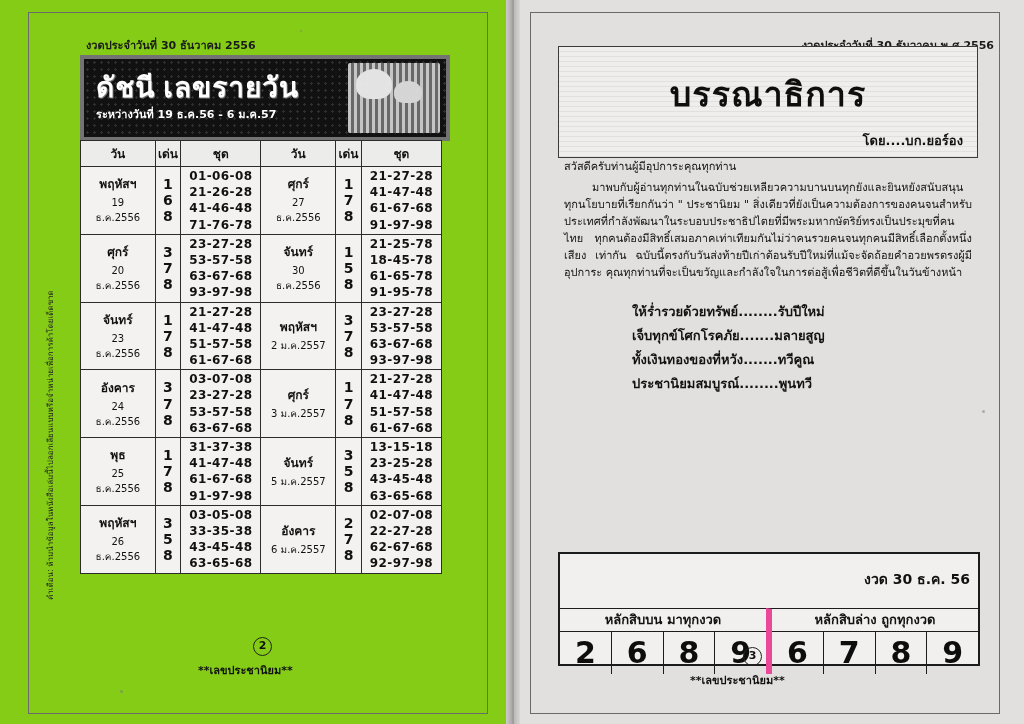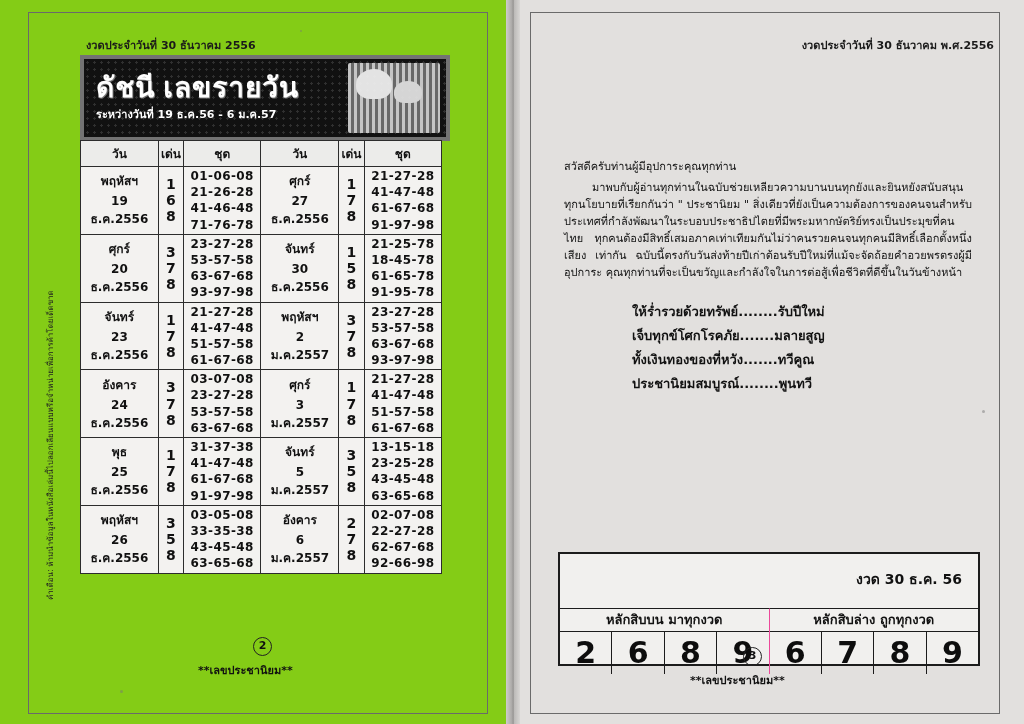--- a/index.html
+++ b/index.html
@@ -110,21 +110,21 @@
     color: #111;
     font-family: "DejaVu Sans", sans-serif;
   }
   table.nums th {
     font-size: 12px;
     font-weight: bold;
     padding: 3px 0;
     background: #ececea;
   }
   td.day   { width: 62px; font-size: 12px; font-weight: bold; line-height: 1.5; padding: 2px 8px; }
-  td.day .d-sub { display:block; font-size: 12px; font-weight: bold; margin-top: 2px; }
+  td.day .d-sub { display:block; font-size: 10px; font-weight: normal; margin-top: 2px; }
   td.den   { width: 24px; font-size: 14px; font-weight: bold; line-height: 1.15; }
   td.set   { width: 95px; font-size: 12px; font-weight: bold; line-height: 1.35; letter-spacing: .4px; }
 
   .circle-num {
     position: absolute;
     width: 17px; height: 17px;
     border: 1px solid #222;
     border-radius: 50%;
     font-size: 11px;
     line-height: 16px;
@@ -212,39 +212,39 @@
   }
   .candle-title {
     position: absolute;
     left: 14px; top: 4px;
     font-size: 28px;
     font-weight: bold;
     color: #111;
   }
   .candle-right {
     position: absolute;
-    right: 16px; top: 14px;
+    right: 8px; top: 14px;
     font-size: 14px;
     font-weight: bold;
     color: #111;
   }
   .candle-cols {
     position: absolute;
     left: 0; right: 0; top: 42px;
     height: 66px;
     display: flex;
     margin-top: 12px;
   }
   .c-col {
     flex: 1;
     border-top: 1px solid #1c1c1c;
     display: flex;
     flex-direction: column;
   }
-  .c-col + .c-col { border-left: 1px solid #ec4899; }
+  .c-col + .c-col { border-left: 6px solid #ec4899; }
   .c-col .lbl {
     height: 22px;
     line-height: 22px;
     text-align: center;
     font-size: 13px;
     font-weight: bold;
     color: #111;
     border-bottom: 1px solid #1c1c1c;
   }
   .c-col .digits {
@@ -445,39 +445,43 @@
             <td class="day"><span>อังคาร</span><span class="d-sub">6 ม.ค.2557</span></td>
             <td class="den">
               <div>2</div>
               <div>7</div>
               <div>8</div>
             </td>
             <td class="set">
               <div>02-07-08</div>
               <div>22-27-28</div>
               <div>62-67-68</div>
-              <div>92-66-98</div>
+              <div>92-97-98</div>
             </td>
           </tr>
         </tbody>
     </table>
 
     <div class="circle-num" style="left:253px; top:637px;">2</div>
     <div class="footer-note" style="left:198px; top:661px;">**เลขประชานิยม**</div>
     <div class="side-note l-side">คำเตือน: ห้ามนำข้อมูลในหนังสือเล่มนี้ไปลอกเลียนแบบหรือจำหน่ายเพื่อการค้าโดยเด็ดขาด</div>
 
     <div class="speck" style="left:120px; top:690px; width:3px; height:3px;"></div>
     <div class="speck" style="left:300px; top:30px; width:2px; height:2px;"></div>
   </div>
 
   <div class="sheet right">
     <div class="inner-frame r-frame"></div>
 
     <div class="hdr-date" style="right:30px; top:36px;">งวดประจำวันที่ 30 ธันวาคม พ.ศ.2556</div>
 
+    <div class="edit-box">
+      <div class="edit-title">บรรณาธิการ</div>
+      <div class="edit-by">โดย....บก.ยอร์อง</div>
+    </div>
 
     <div class="article">
       <p>สวัสดีครับท่านผู้มีอุปการะคุณทุกท่าน</p>
       <p class="ind">มาพบกับผู้อ่านทุกท่านในฉบับช่วยเหลียวความบานบนทุกยังและยินหยังสนับสนุน ทุกนโยบายที่เรียกกันว่า " ประชานิยม " สิ่งเดียวที่ยังเป็นความต้องการของคนจนสำหรับ ประเทศที่กำลังพัฒนาในระบอบประชาธิปไตยที่มีพระมหากษัตริย์ทรงเป็นประมุขที่คนไทย ทุกคนต้องมีสิทธิ์เสมอภาคเท่าเทียมกันไม่ว่าคนรวยคนจนทุกคนมีสิทธิ์เลือกตั้งหนึ่งเสียง เท่ากัน ฉบับนี้ตรงกับวันส่งท้ายปีเก่าต้อนรับปีใหม่ที่แม้จะจัดถ้อยคำอวยพรตรงผู้มีอุปการะ คุณทุกท่านที่จะเป็นขวัญและกำลังใจในการต่อสู้เพื่อชีวิตที่ดีขึ้นในวันข้างหน้า</p>
     </div>
 
     <div class="wish">
       <div>ให้ร่ำรวยด้วยทรัพย์........รับปีใหม่</div>
       <div>เจ็บทุกข์โศกโรคภัย.......มลายสูญ</div>
       <div>ทั้งเงินทองของที่หวัง.......ทวีคูณ</div>

